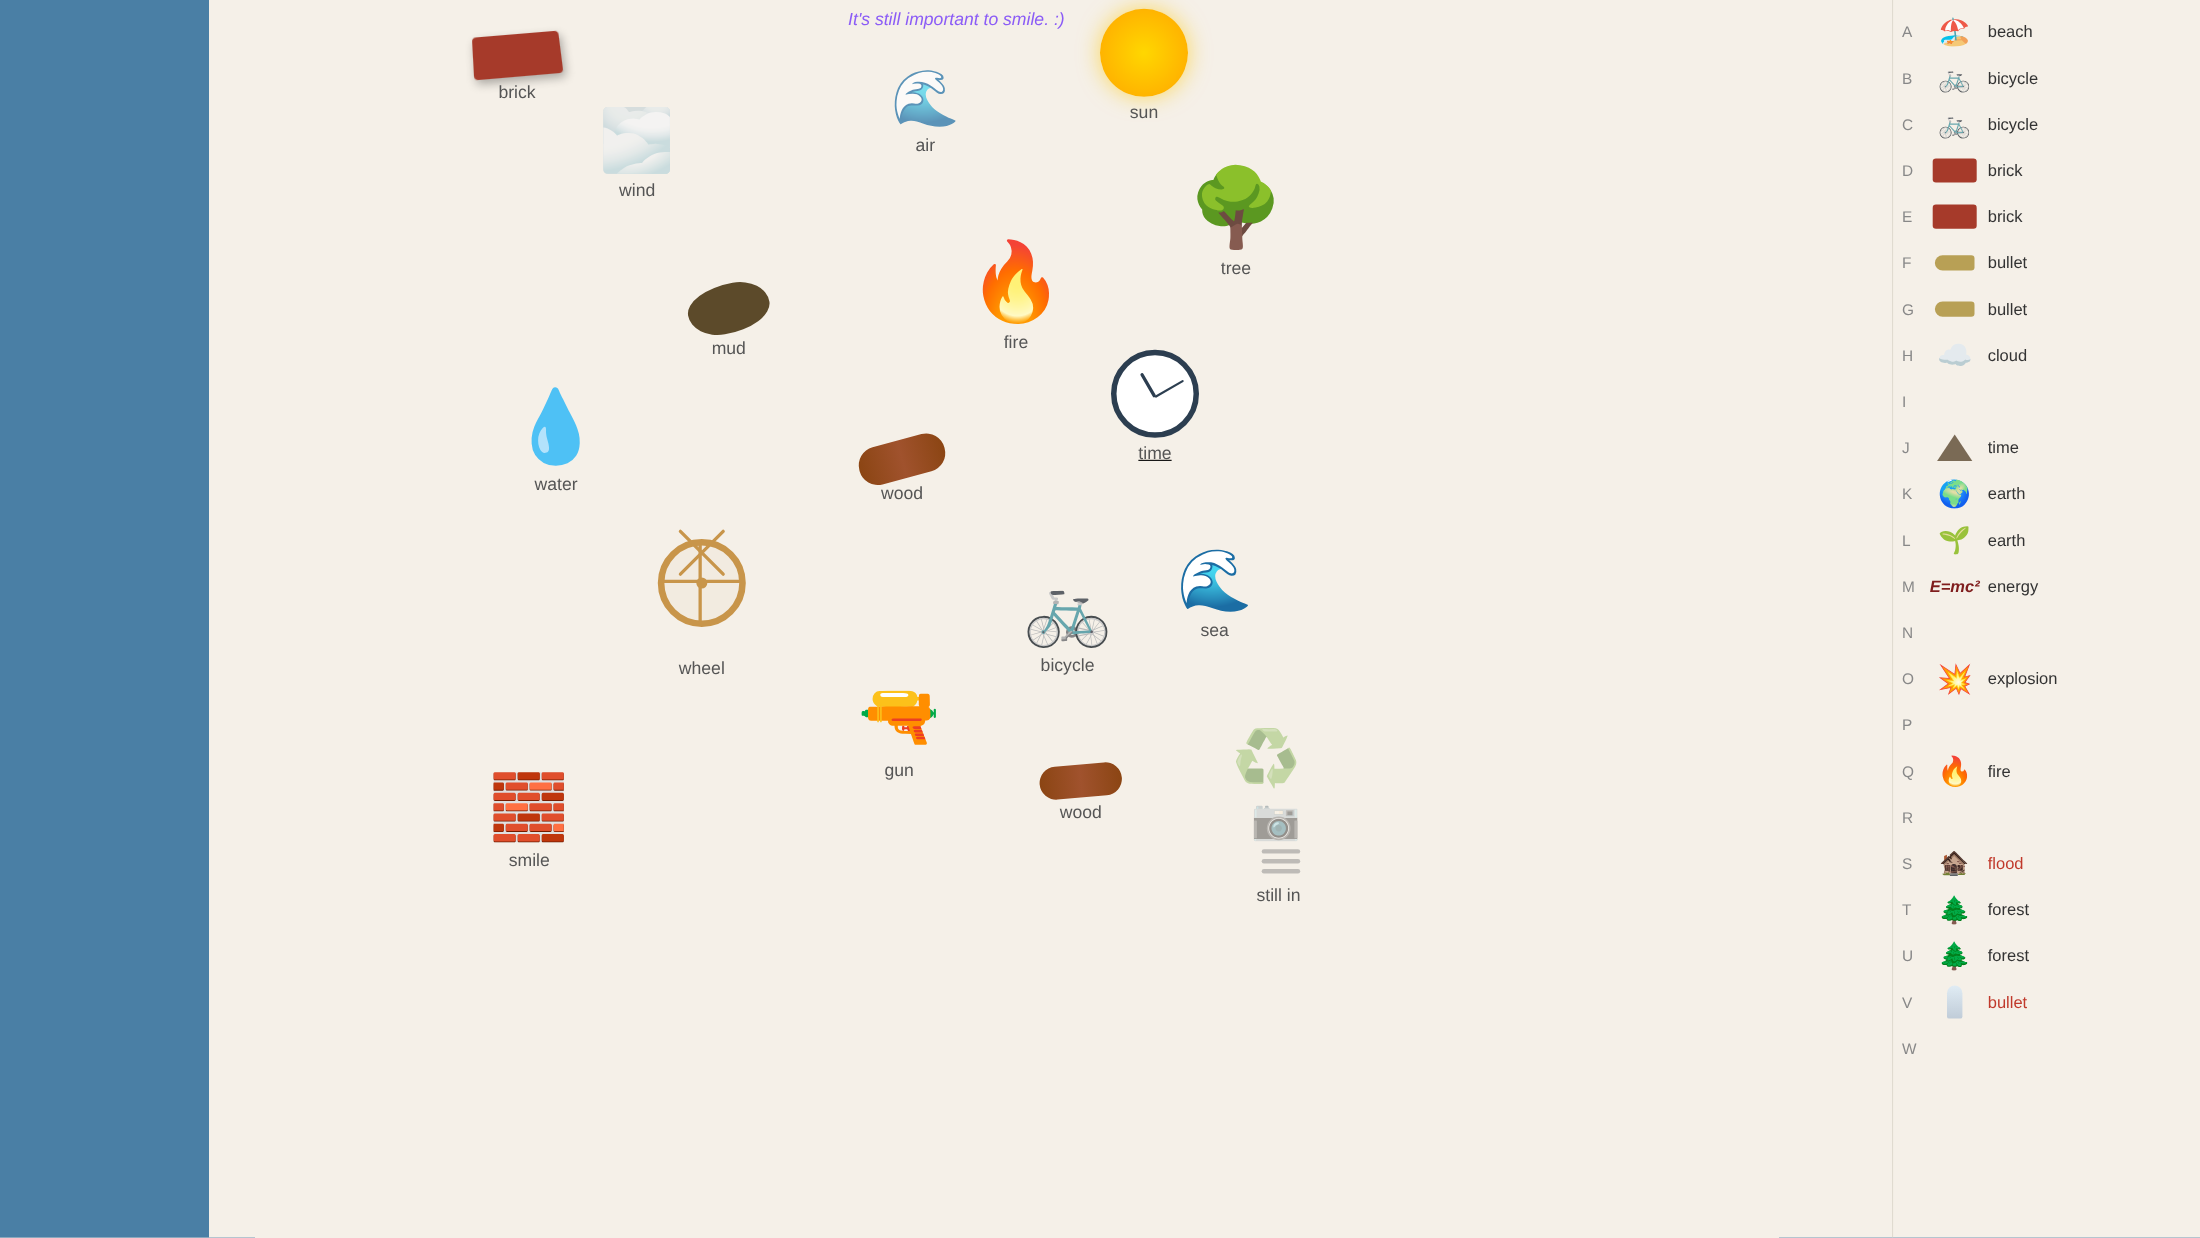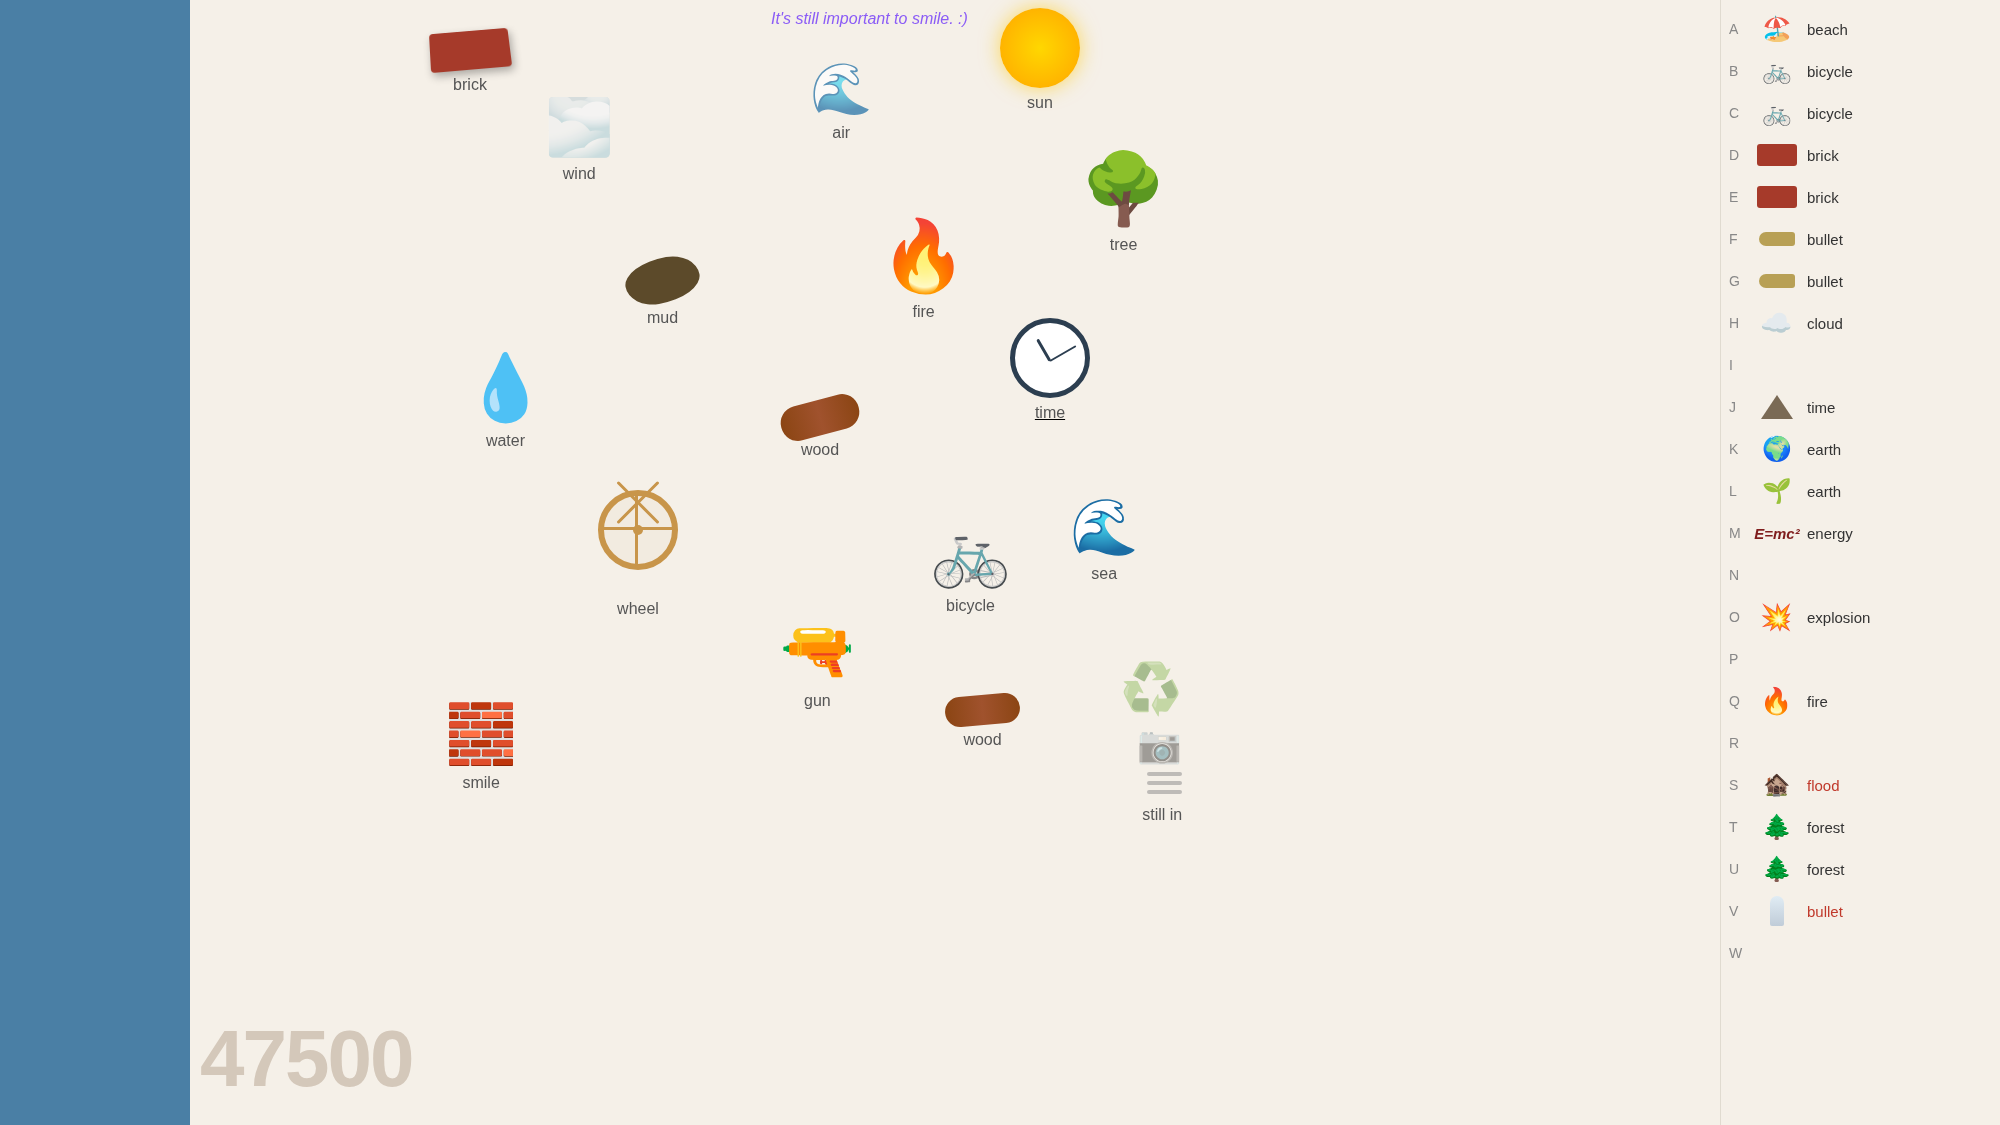--- a/index.html
+++ b/index.html
@@ -197,21 +197,20 @@
   </style>
 </head>
 <body>
 
 <div class="left-panel"></div>
 
 <div class="main-area">
 
   <div class="message">It's still important to smile. :)</div>
 
-  <div class="score">47500</div>
 
   <div class="item" style="top:30px;left:240px;">
     <div style="width:80px;height:40px;background:#a63a2a;border-radius:4px;transform:perspective(300px) rotateX(15deg) rotateZ(-5deg);box-shadow:2px 4px 8px rgba(0,0,0,0.3);"></div>
     <span class="item-label">brick</span>
   </div>
 
   <div class="item" style="top:95px;left:355px;">
     <div class="wind-shape">🌫️</div>
     <span class="item-label">wind</span>
   </div>

